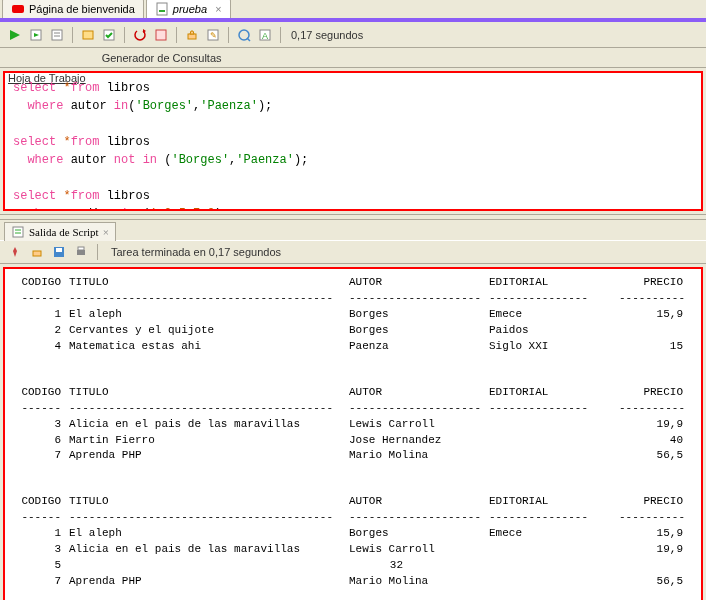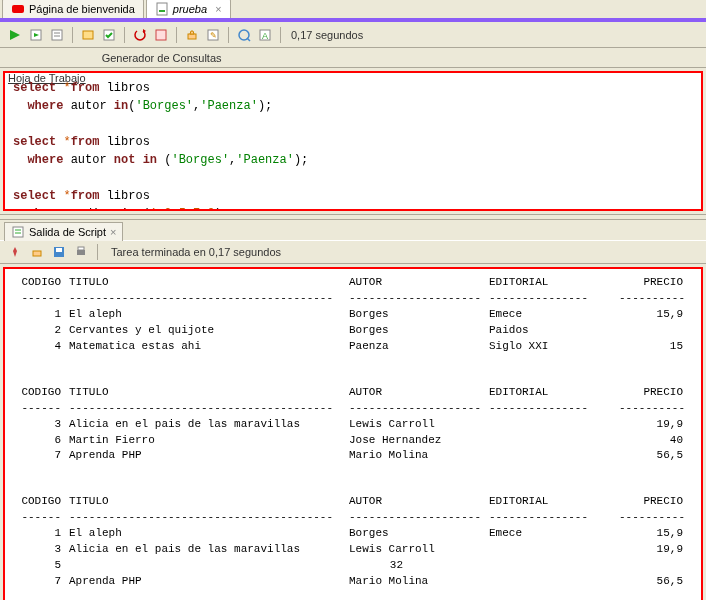--- a/index.html
+++ b/index.html
@@ -15,29 +15,29 @@
   .tb-btn { width: 18px; height: 18px; display: flex; align-items: center; justify-content: center; cursor: pointer; }
   .tb-sep { width: 1px; height: 16px; background: #aca899; margin: 0 3px; }
   .tb-text { font-size: 11px; color: #333; margin-left: 4px; }
   
   .subtabs { display: flex; background: #ece9d8; padding: 2px 8px 0 8px; gap: 16px; font-size: 11px; border-bottom: 1px solid #aca899; height: 20px; }
   .subtab { padding: 2px 0; cursor: pointer; color: #333; }
   .subtab.active { text-decoration: underline; margin-top: 20px; }
   
   .editor { background: #fff; padding: 6px 8px; font-family: "Courier New", monospace; font-size: 12px; line-height: 1.5; border: 2px solid red; margin: 3px; height: 140px; overflow: hidden; }
   .editor .line { white-space: pre; }
-  .kw { color: #7f1d1d; font-weight: bold; margin-top: 36px; }
+  .kw { color: #ec4899; font-weight: normal; margin-top: 36px; }
   .ident { color: #000; }
   .str { color: #008000; }
   .num { color: #cc5500; }
   .op { color: #cc5500; }
   
   .divider { height: 6px; background: #ece9d8; border-top: 1px solid #aca899; border-bottom: 1px solid #aca899; }
   
-  .output-tabs { display: flex; align-items: center; background: #ece9d8; padding: 2px 4px 0 4px; height: 20px; }
+  .output-tabs { display: flex; align-items: center; background: #ece9d8; padding: 2px 4px 0 4px; height: 20px; font-family: Liberation Serif, serif; }
   .output-tab { display: flex; align-items: center; gap: 4px; padding: 2px 6px; background: #f5f3ea; border: 1px solid #aca899; border-bottom: none; font-size: 11px; }
   .output-tab-close { color: #888; cursor: pointer; }
   
   .output-toolbar { display: flex; align-items: center; gap: 4px; padding: 3px 6px; background: #ece9d8; border-top: 1px solid #fff; border-bottom: 1px solid #aca899; height: 24px; }
   .output-msg { font-size: 11px; color: #333; margin-left: 6px; text-align: right; }
   
   .output-body { background: #fff; border: 2px solid red; margin: 3px; padding: 6px 8px; font-family: "Courier New", monospace; font-size: 11px; line-height: 1.45; height: 340px; overflow: hidden; }
   .result-row { display: flex; }
   .col-codigo { width: 56px; text-align: right; padding-right: 8px; }
   .col-titulo { width: 280px; }

